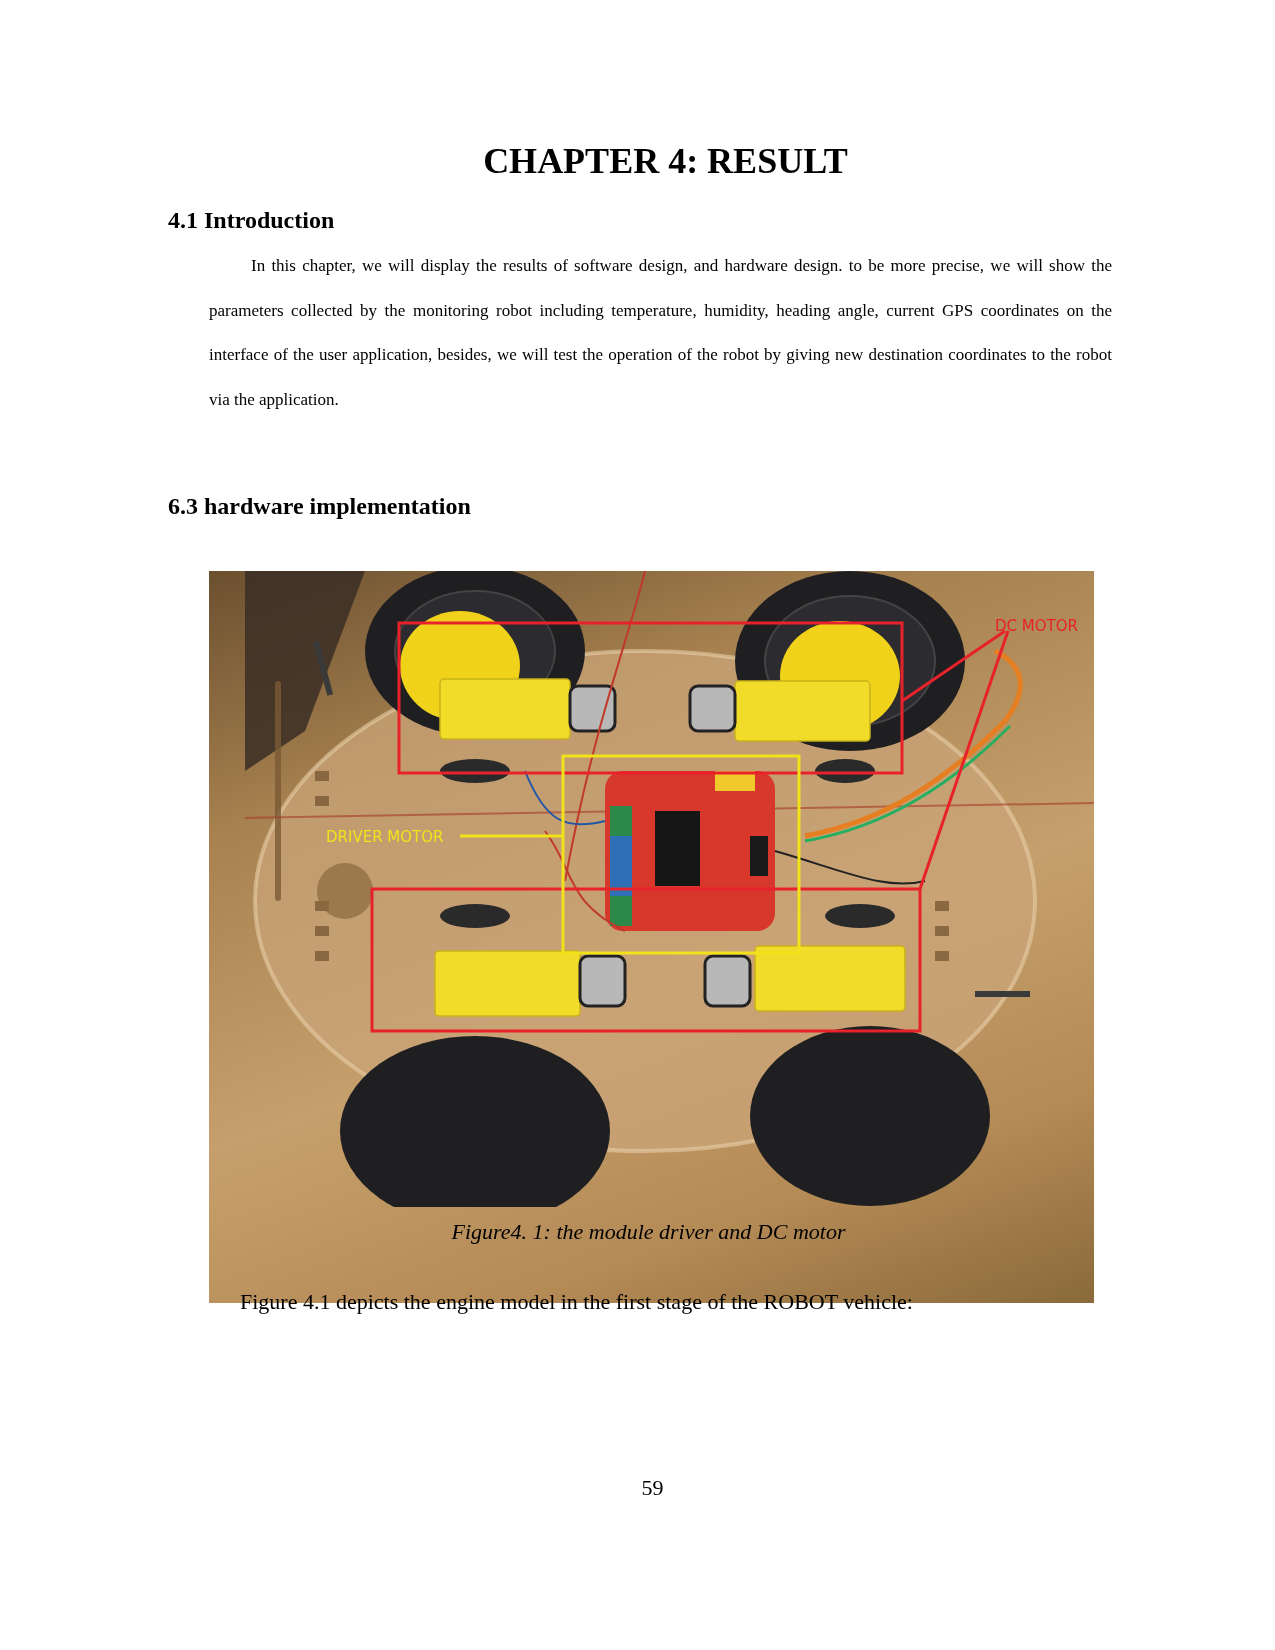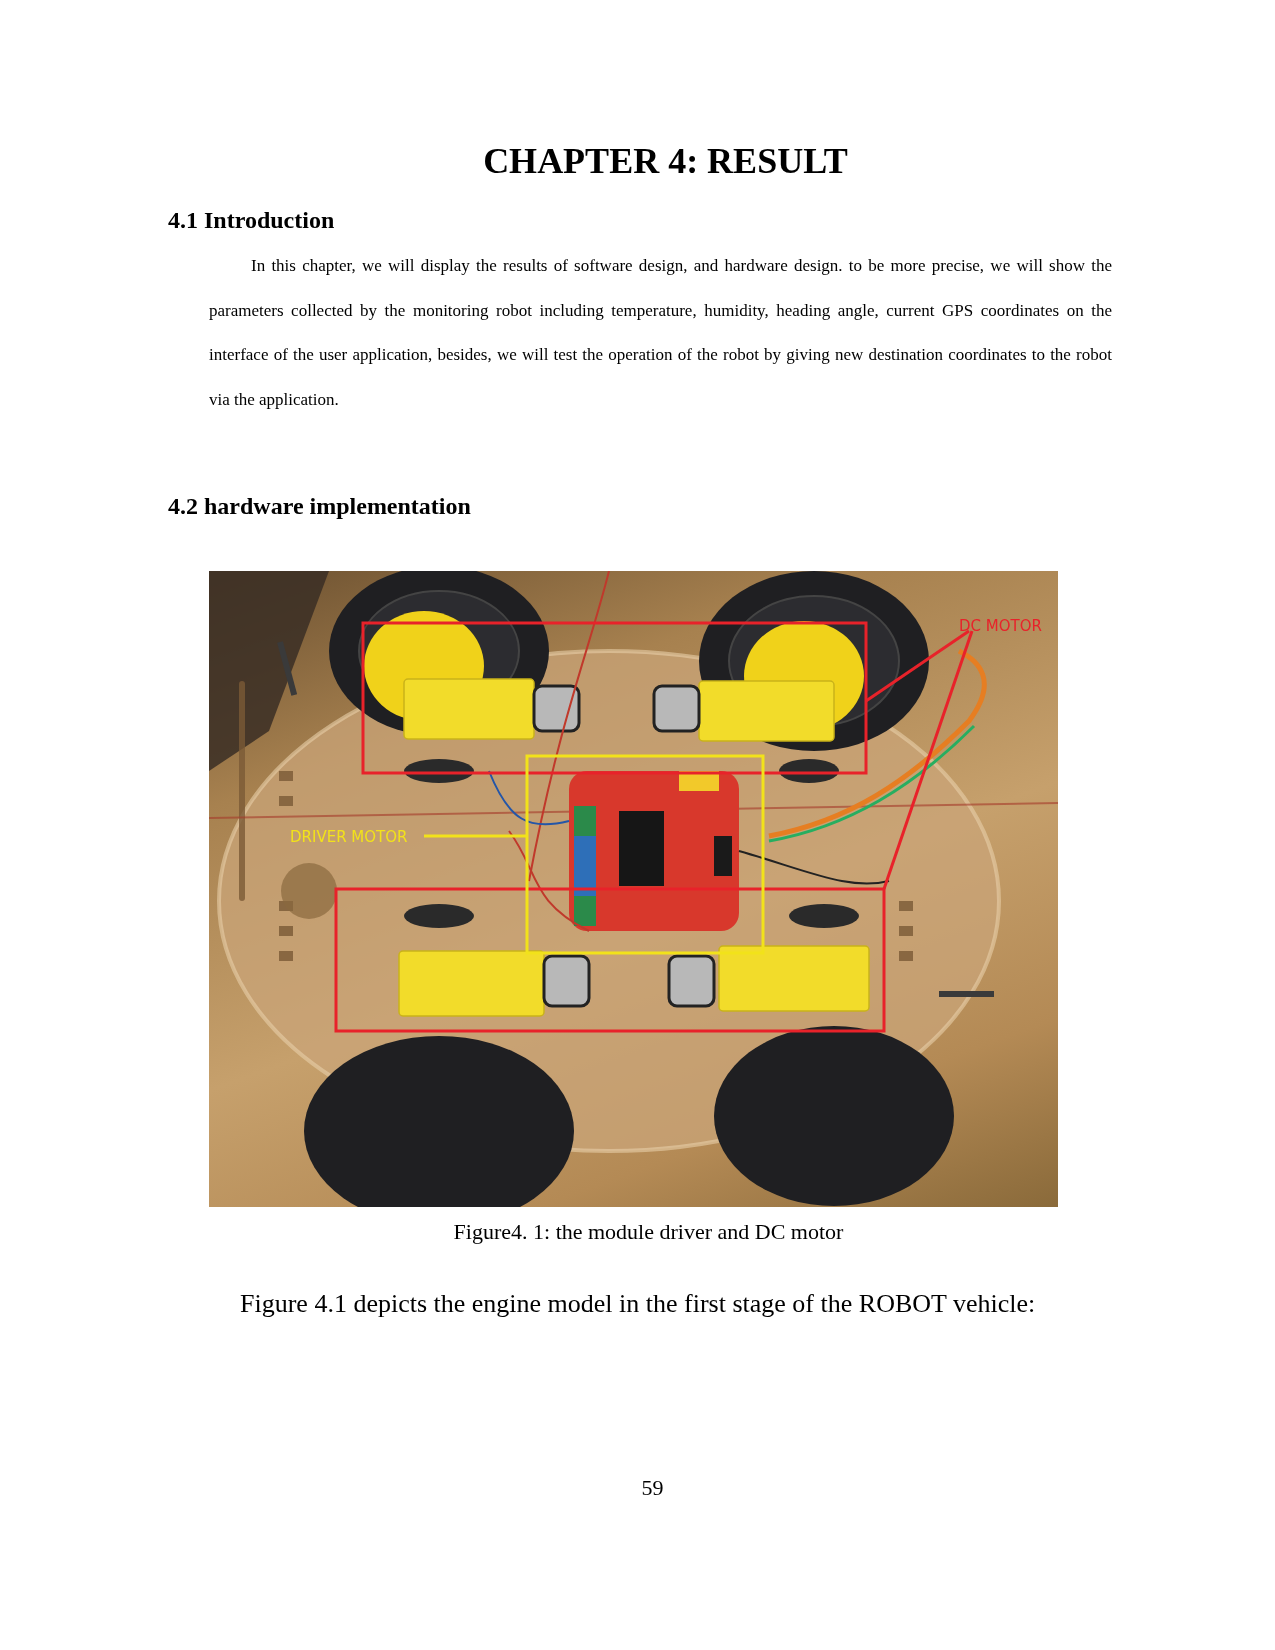--- a/index.html
+++ b/index.html
@@ -6,39 +6,39 @@
   body { width: 1275px; height: 1650px; position: relative; overflow: hidden;
          font-family: "Liberation Serif", "DejaVu Serif", serif; color: #000; }
   .abs { position: absolute; }
   .chapter-title { left: 0; width: 1275px; top: 140px; text-align: center;
                    font-size: 36px; font-weight: bold; padding-left: 56px; box-sizing: border-box; }
   .section-heading { font-size: 24px; font-weight: bold; }
   .h1 { left: 168px; top: 207px; }
   .h2 { left: 168px; top: 493px; }
   .para { left: 209px; top: 244px; width: 903px; font-size: 17px; line-height: 44.5px;
           text-align: justify; text-indent: 42px; }
-  .photo { left: 209px; top: 571px; width: 849px; height: 636px; overflow: hidden;
-           background: linear-gradient(160deg, #6b5030 0%, #a7814f 25%, #c6a06c 55%, #b48a55 80%, #8a6a3a 100%); }
+  .photo { left: 209px; top: 571px; width: 849px; height: 732px; overflow: hidden;
+           background: linear-gradient(160deg, #6b5030 0%, #a7814f 25%, #c6a06c 55%, #b48a55 80%, #8a6a3a 100%); padding-left: 36px; }
   .photo svg { display: block; }
-  .caption { left: 0; width: 1275px; top: 1219px; text-align: center; font-size: 22px; padding-left: 22px; box-sizing: border-box; }
-  .body-line { left: 240px; top: 1289px; font-size: 26px; }
+  .caption { left: 0; width: 1275px; top: 1219px; text-align: center; font-size: 22px; font-style: italic; padding-left: 22px; box-sizing: border-box; }
+  .body-line { left: 240px; top: 1289px; font-size: 22px; }
   .page-number { left: 0; width: 1275px; top: 1475px; text-align: center; font-size: 22px; padding-left: 30px; box-sizing: border-box; }
   .label-dc { font-family: "DejaVu Sans", sans-serif; font-size: 15px; fill: #e8222a; }
   .label-driver { font-family: "DejaVu Sans", sans-serif; font-size: 15px; fill: #f2e21a; }
 </style>
 </head>
 <body>
 
 <div class="abs chapter-title">CHAPTER 4: RESULT</div>
 
 <div class="abs section-heading h1">4.1 Introduction</div>
 
 <div class="abs para">In this chapter, we will display the results of software design, and hardware design. to be more precise, we will show the parameters collected by the monitoring robot including temperature, humidity, heading angle, current GPS coordinates on the interface of the user application, besides, we will test the operation of the robot by giving new destination coordinates to the robot via the application.</div>
 
-<div class="abs section-heading h2">4.2 hardware implementation</div>
+<div class="abs section-heading h2">6.3 hardware implementation</div>
 
 <div class="abs photo">
   <svg width="849" height="636" viewBox="0 0 849 636" xmlns="http://www.w3.org/2000/svg">
 
     <path d="M0 0 L120 0 L60 160 L0 200 Z" fill="#3a2e25" opacity="0.85"></path>
 
     <ellipse cx="400" cy="330" rx="390" ry="250" fill="#c9a478" opacity="0.75"></ellipse>
     <ellipse cx="400" cy="330" rx="390" ry="250" fill="none" stroke="#e8cfa8" stroke-width="4" opacity="0.6"></ellipse>
 
     <g fill="#7a5a36" opacity="0.8">

